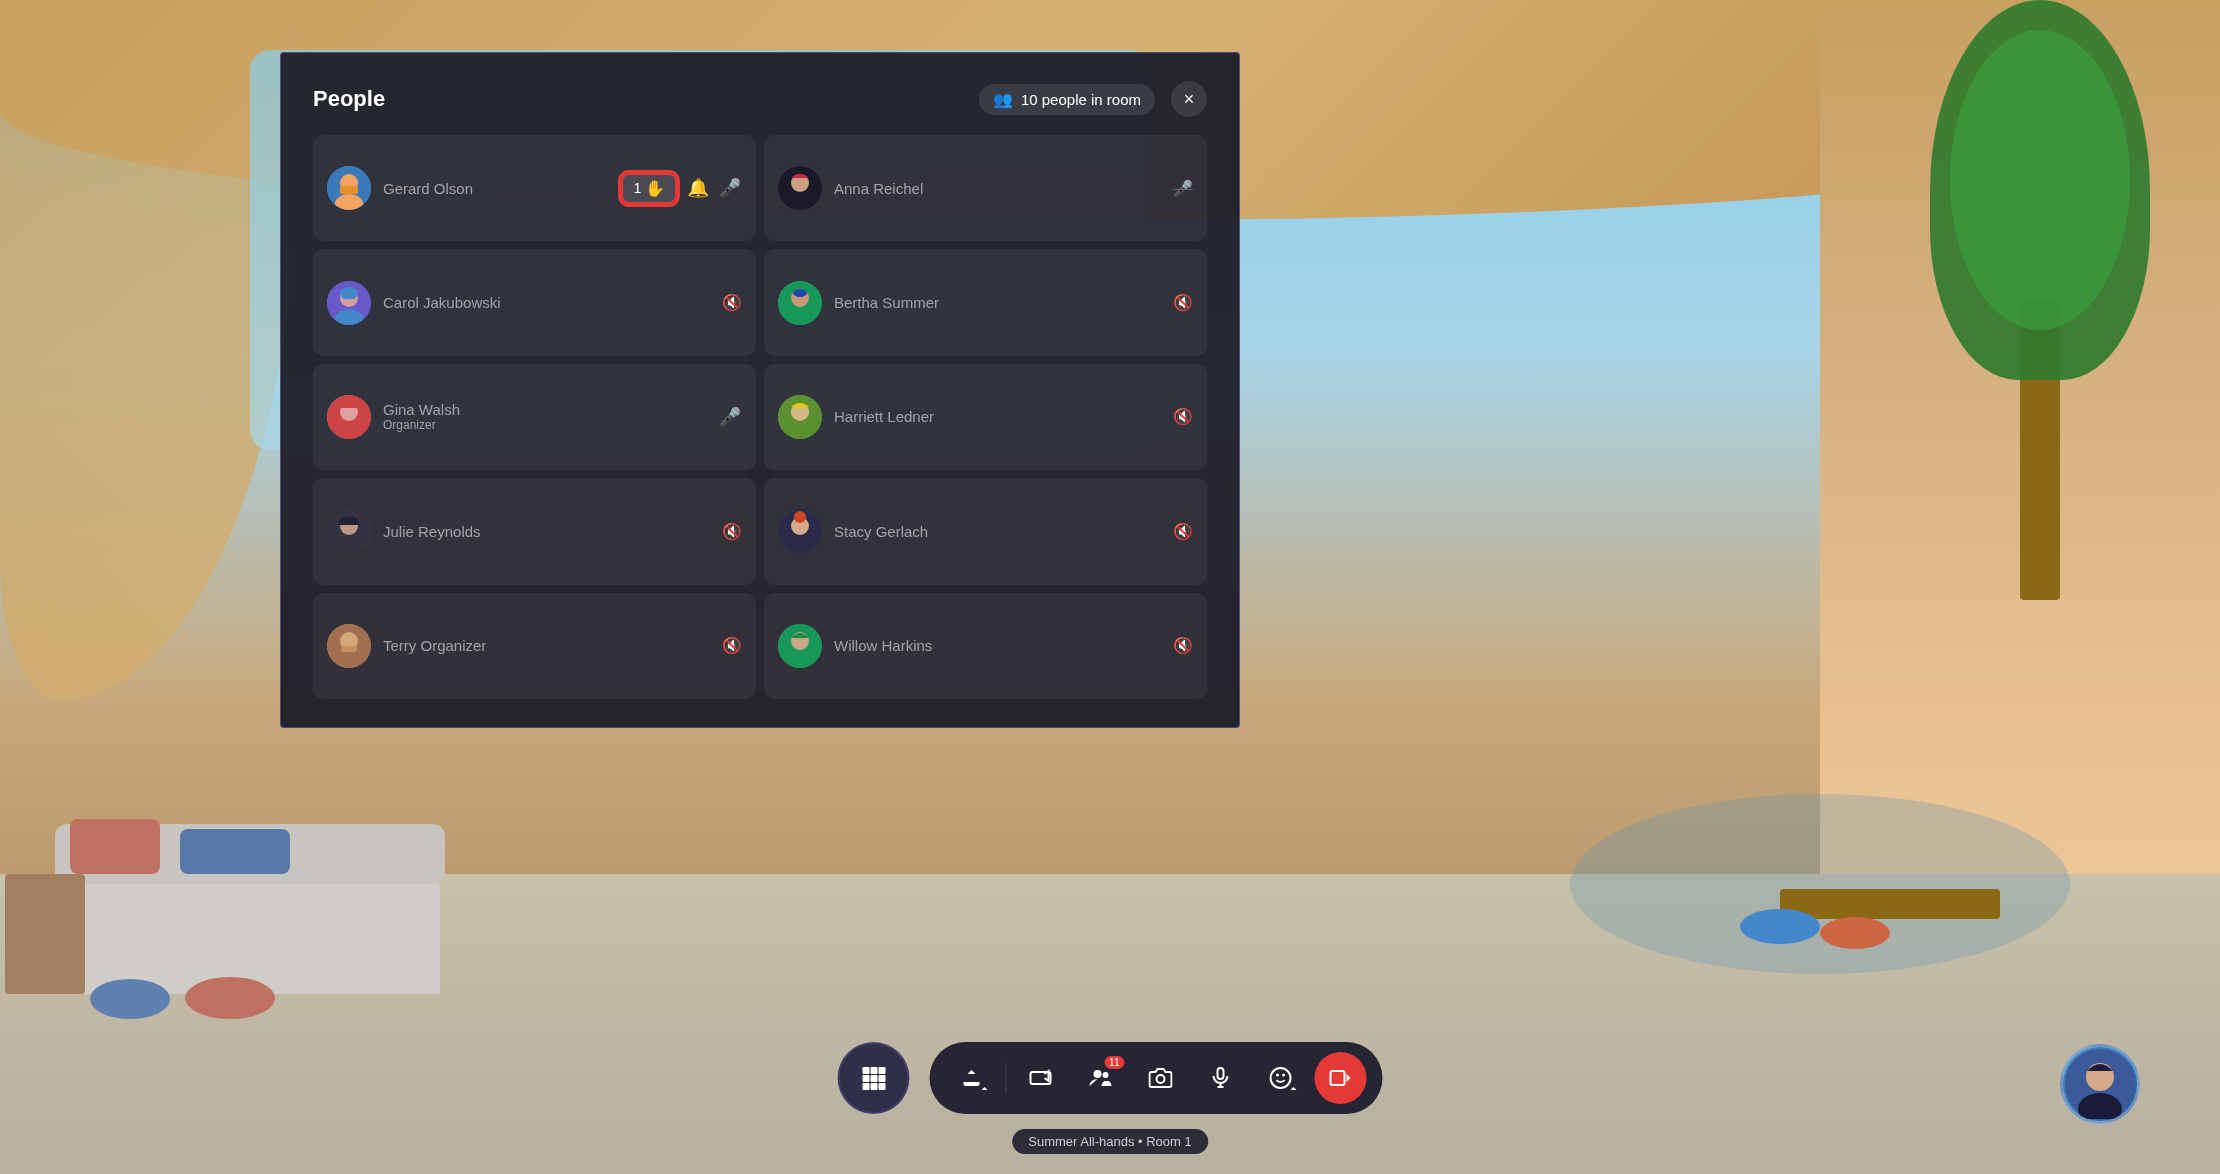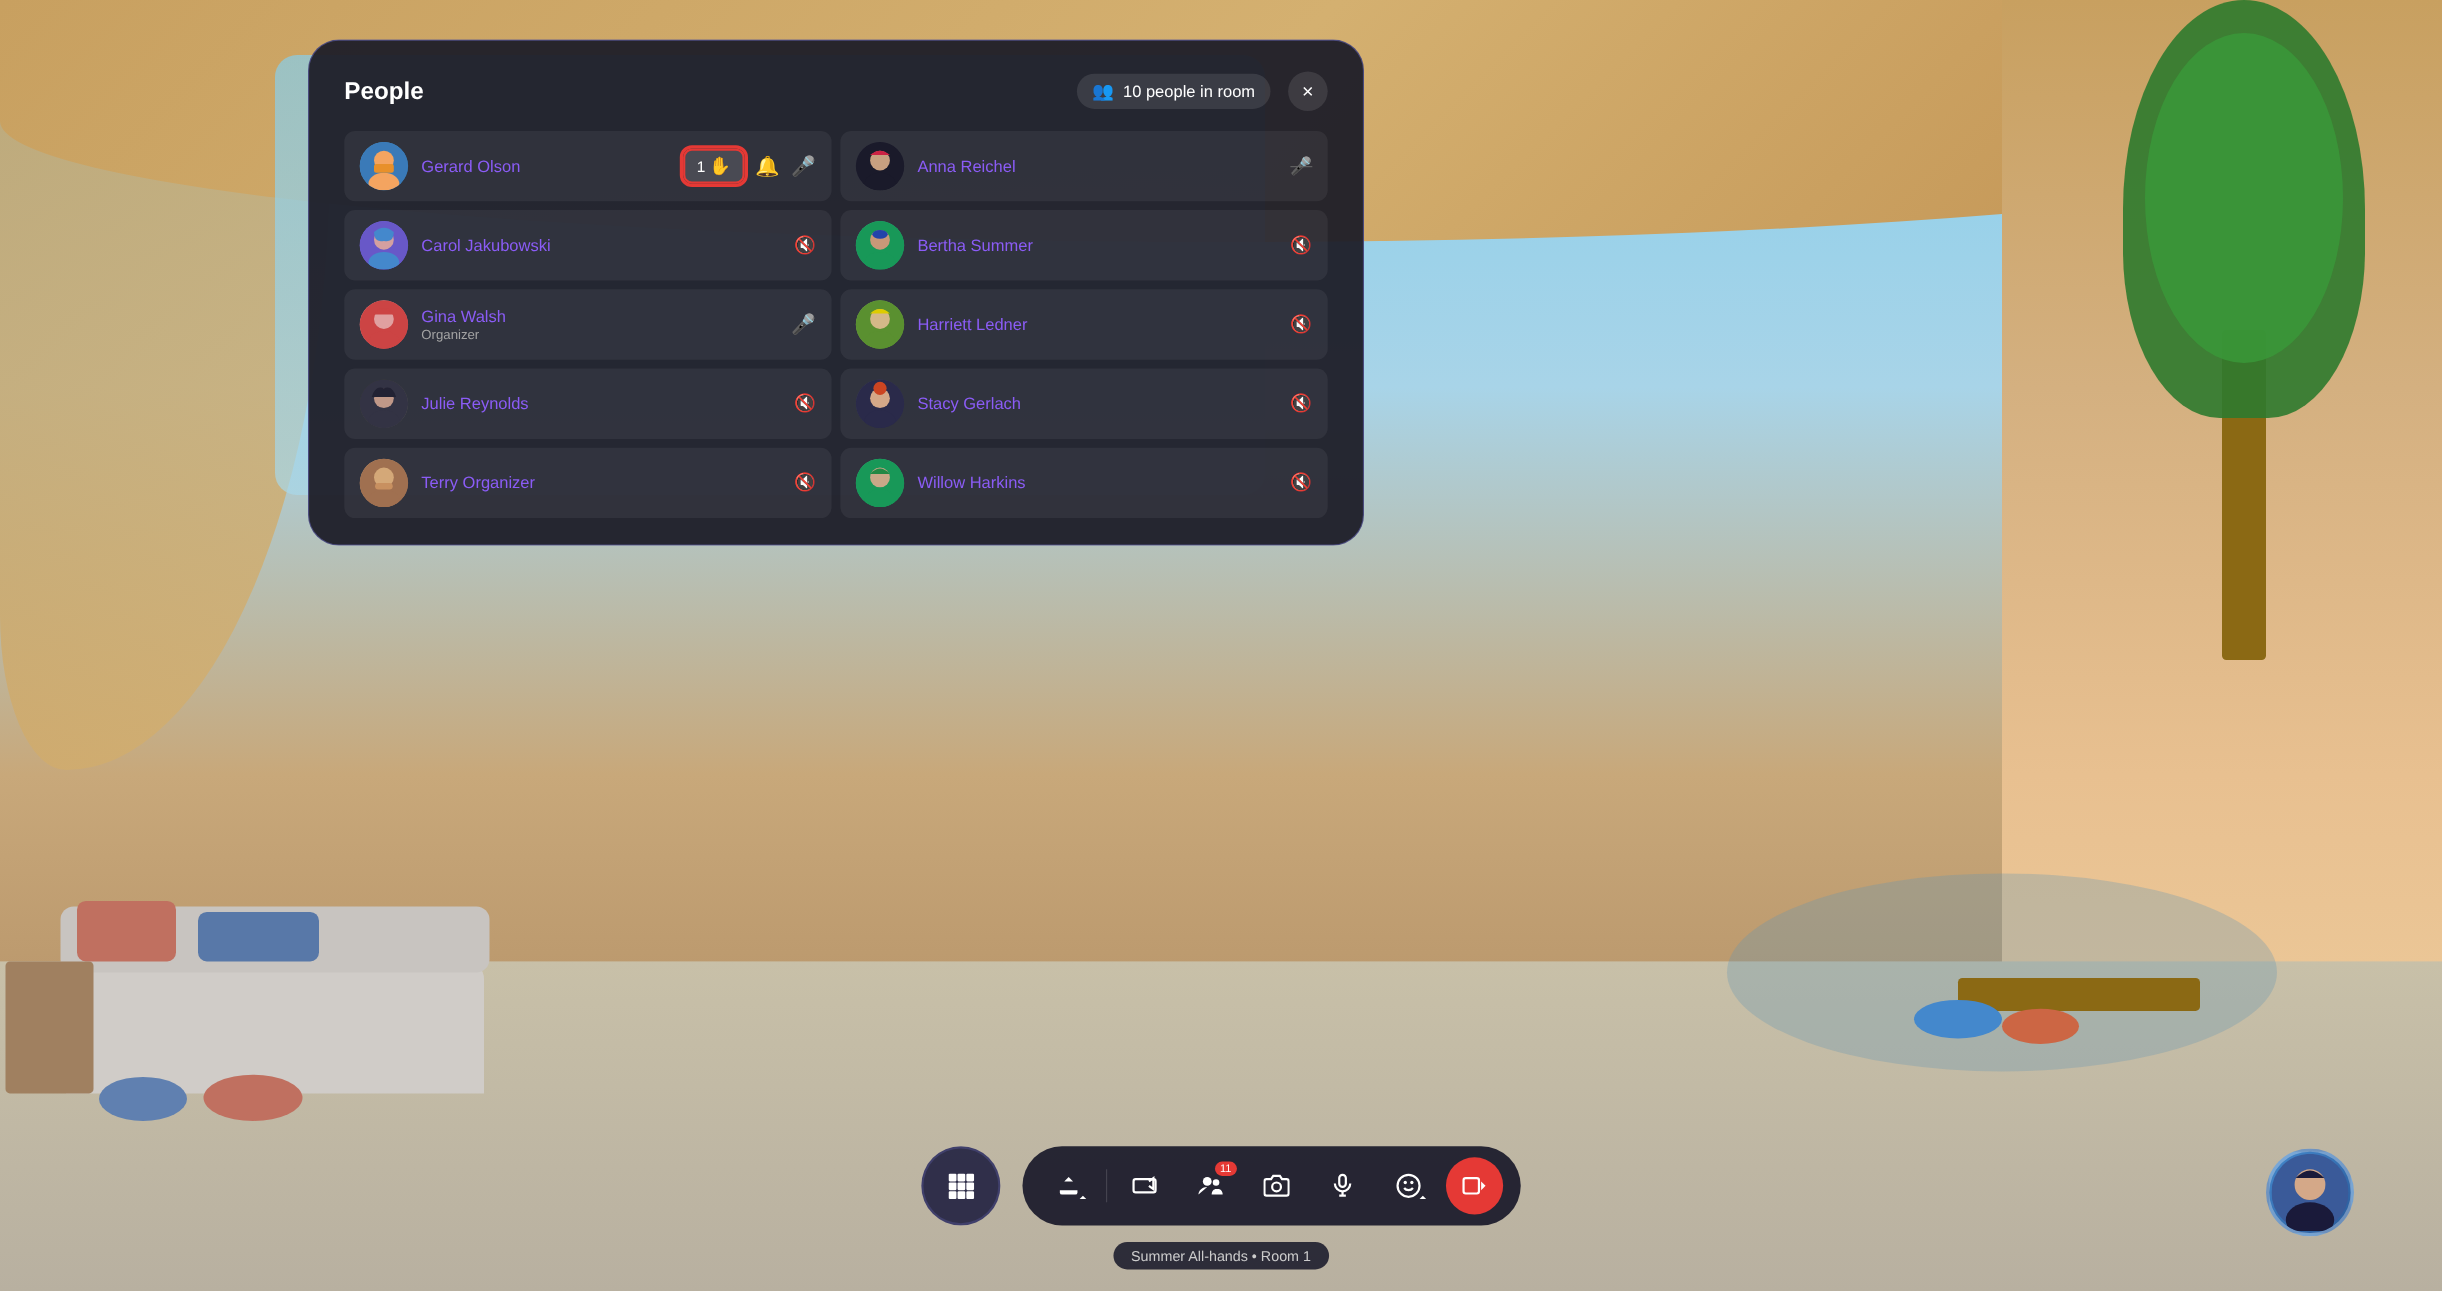--- a/index.html
+++ b/index.html
@@ -31,26 +31,26 @@
     .bg-floor {
       position: absolute;
       bottom: 0; left: 0; right: 0;
       height: 300px;
       background: linear-gradient(180deg, #c8c0a8 0%, #b8b0a0 100%);
     }
 
     
     .panel {
       position: absolute;
-      top: 36px;
+      top: 52px;
       left: 280px;
       width: 960px;
-      height: 460px;
+      height: 676px;
       background: rgba(30, 30, 40, 0.95);
-      border-radius: 28px;
+      border-radius: 4px;
       border: 1.5px solid rgba(100, 100, 180, 0.6);
       padding: 28px 32px;
       display: flex;
       flex-direction: column;
       gap: 18px;
     }
 
     .panel-header {
       display: flex;
       align-items: center;
@@ -151,21 +151,21 @@
       justify-content: center;
       font-size: 22px;
     }
 
     .person-info {
       flex: 1;
       min-width: 0;
     }
 
     .person-name {
-      color: #8b5cf6;
+      color: #a3a3a3;
       font-size: 15px;
       font-weight: 500;
     }
 
     .person-role {
       color: #a3a3a3;
       font-size: 12px;
     }
 
     .person-actions {

